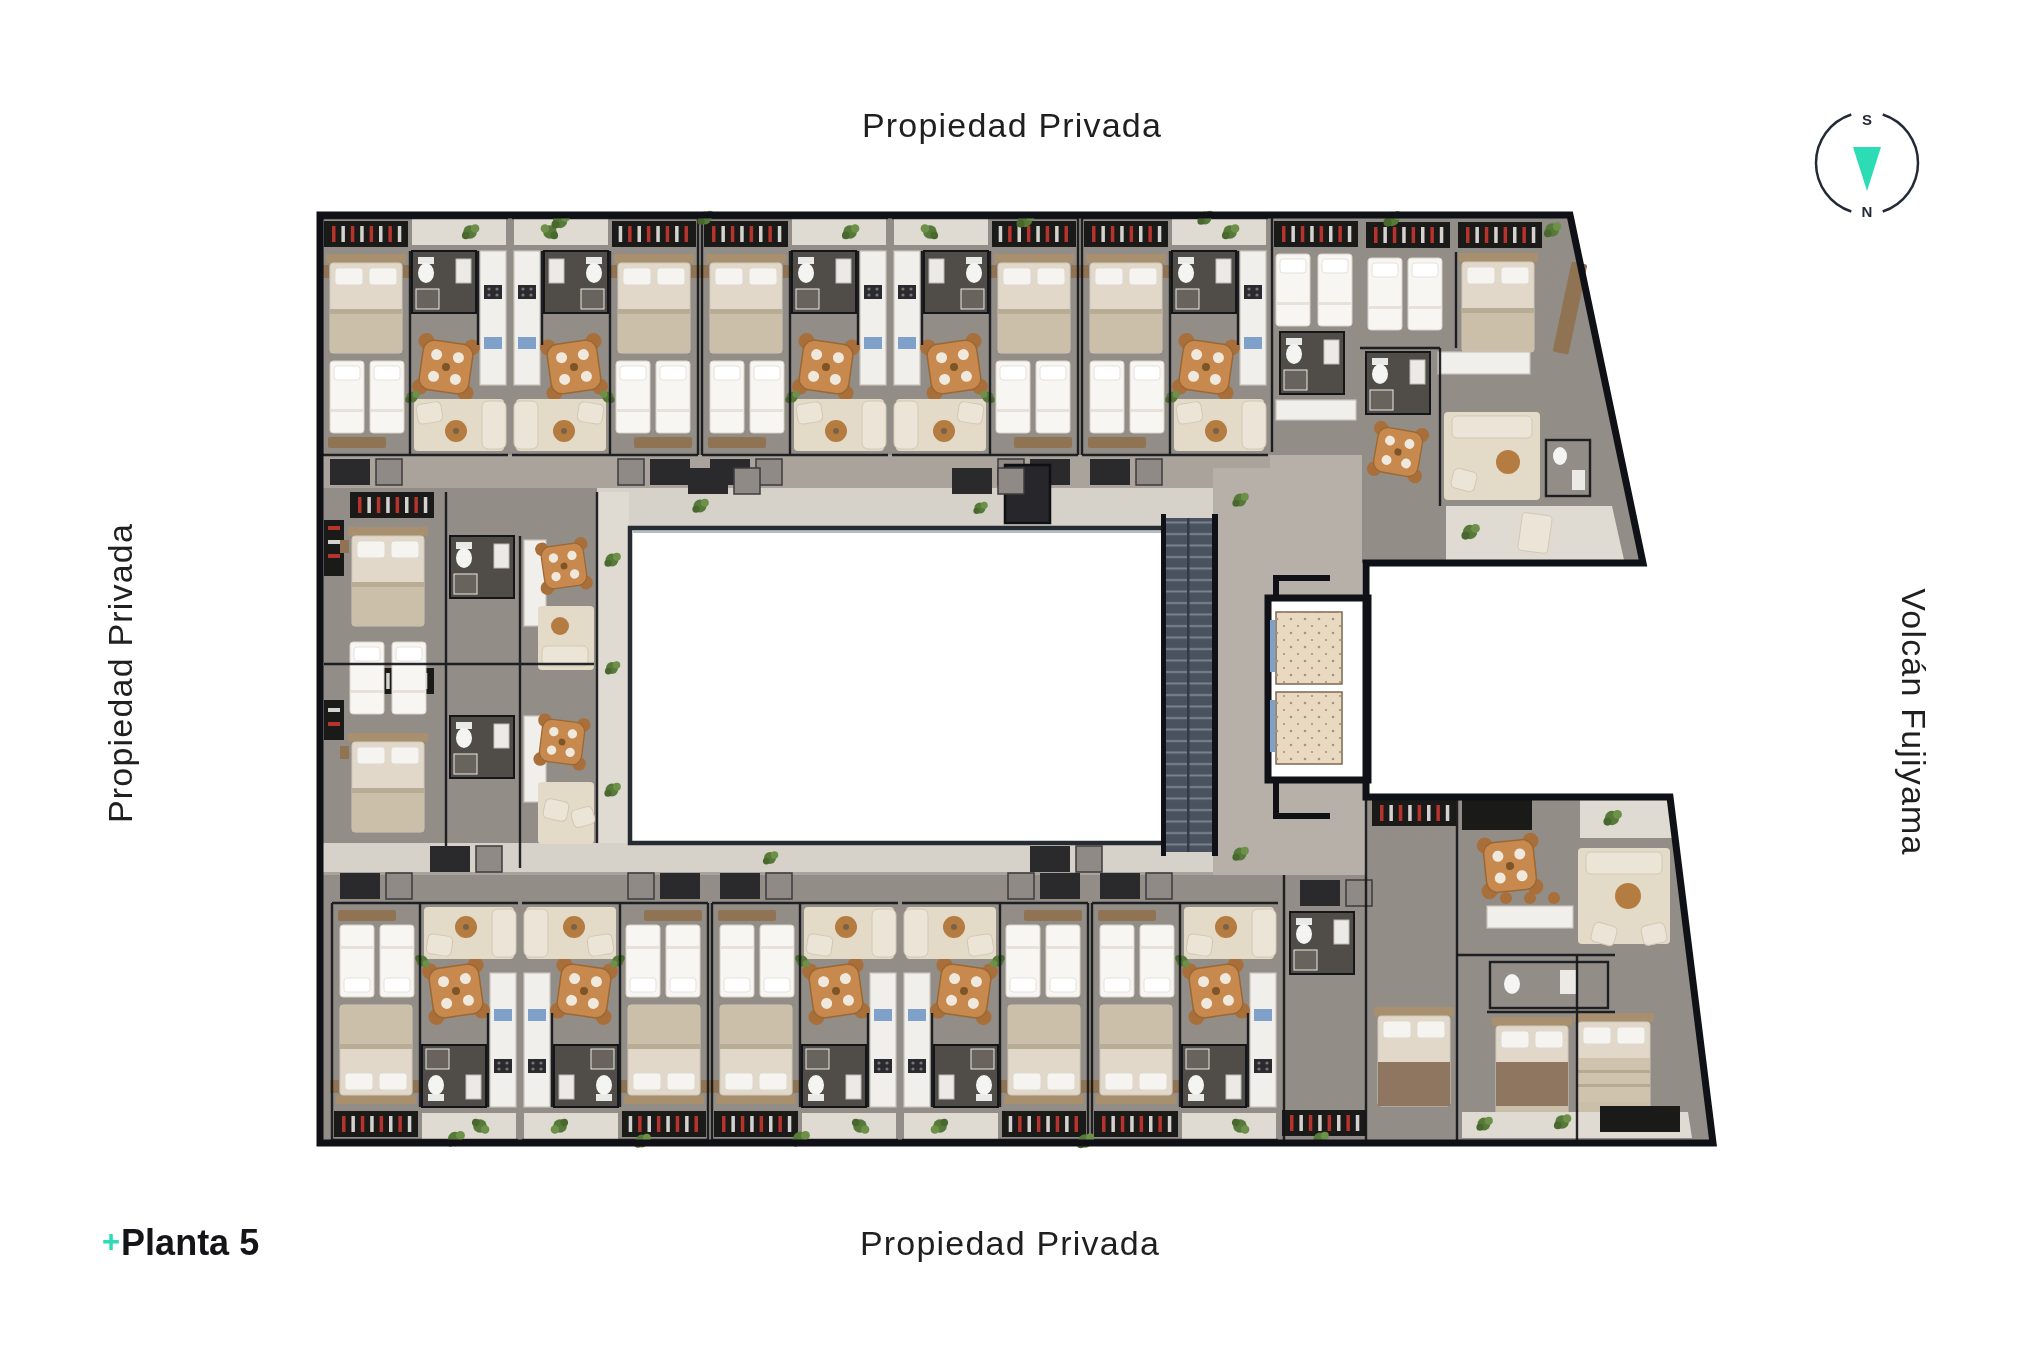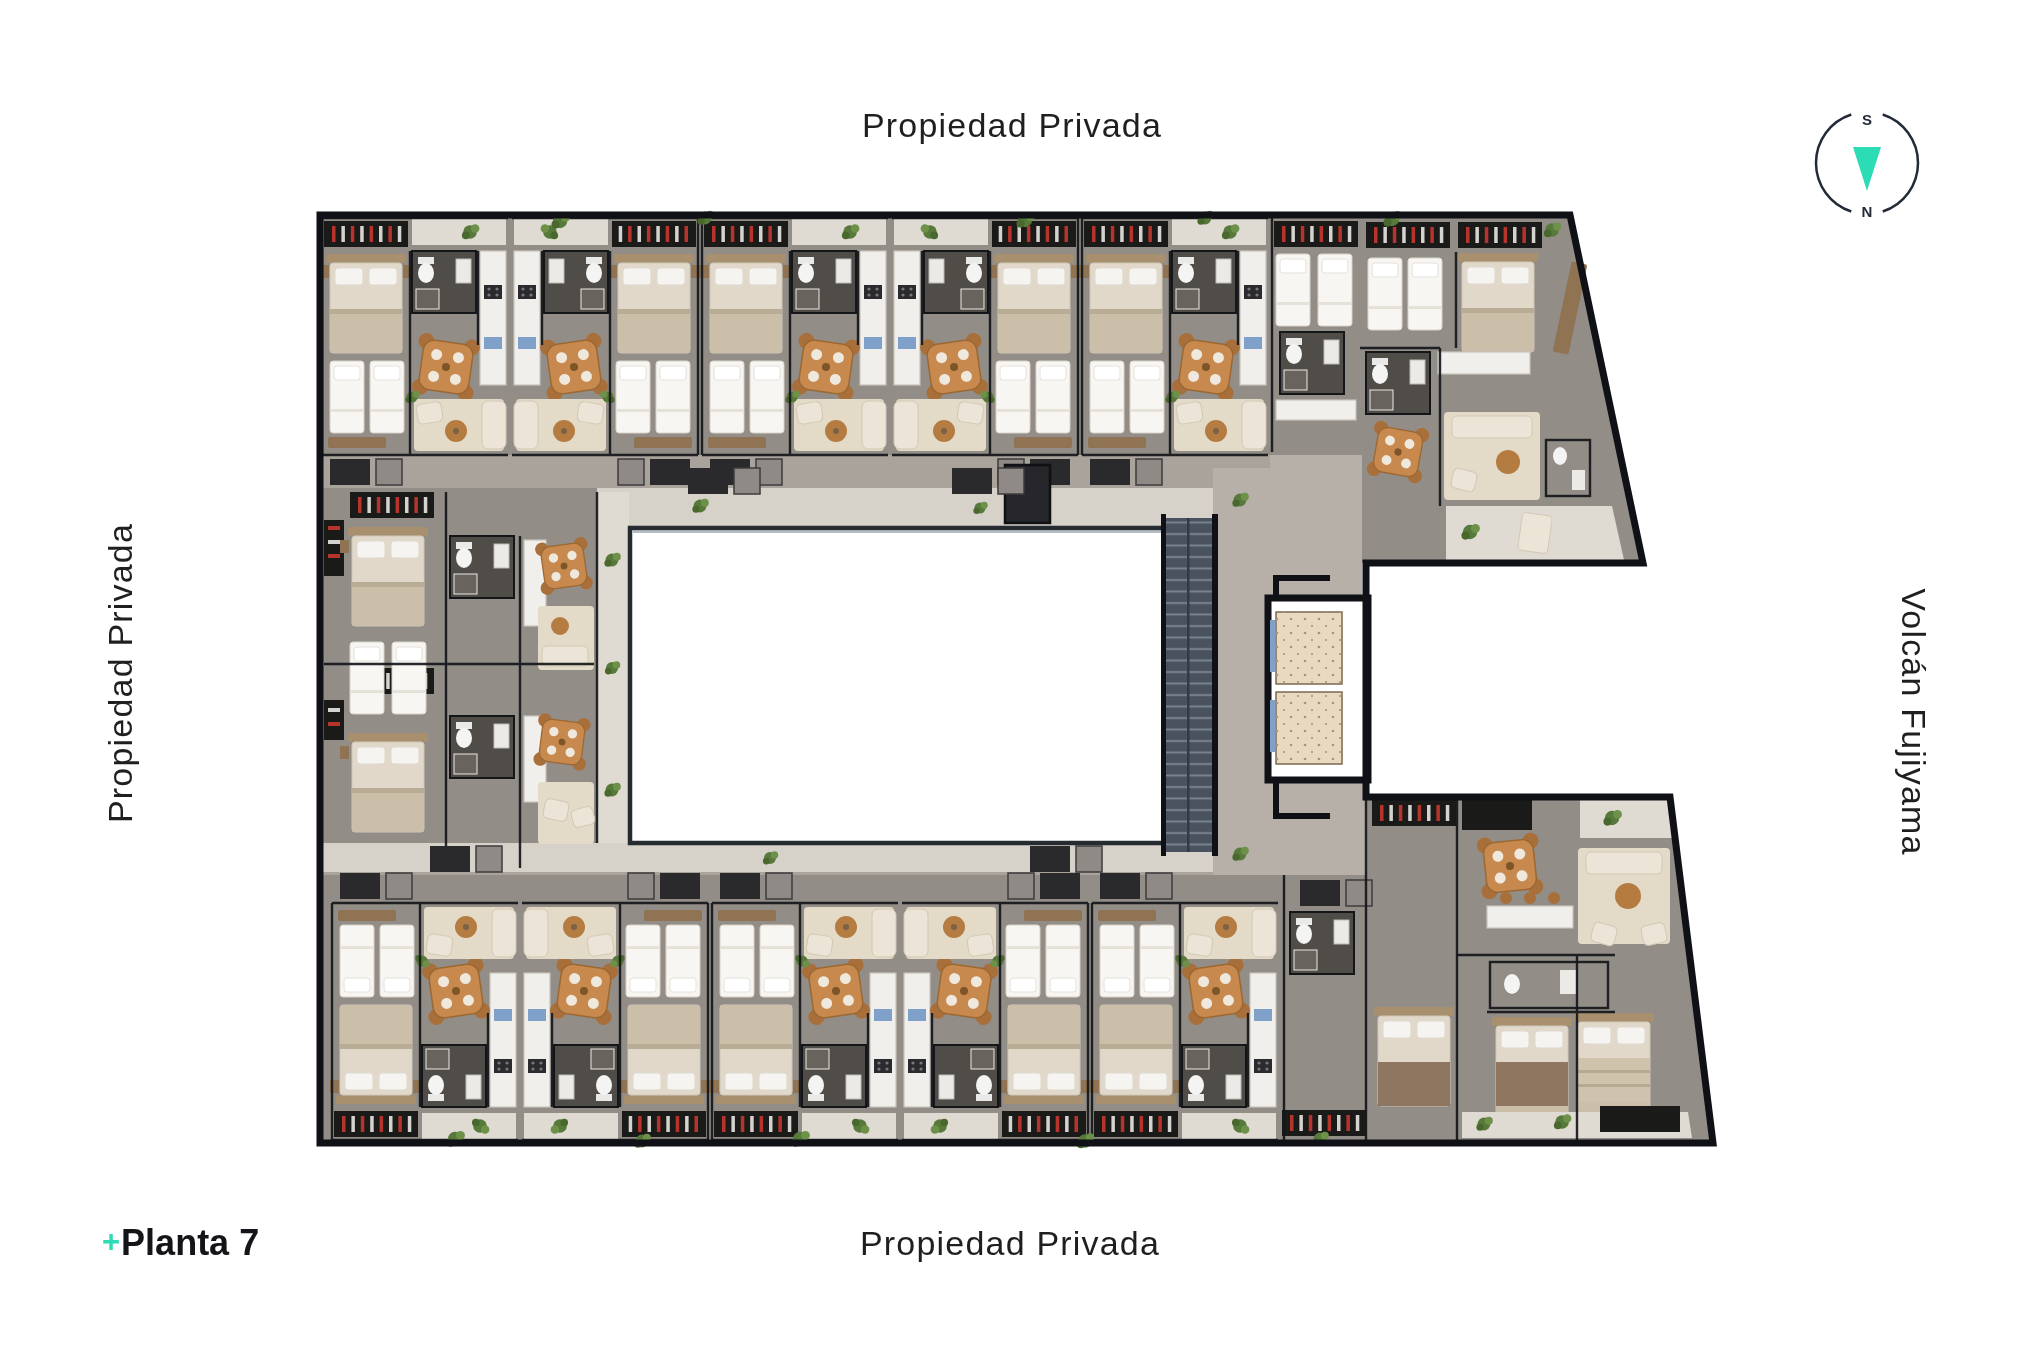--- a/index.html
+++ b/index.html
@@ -336,21 +336,21 @@
 
     <path class="outline" d="M320 215 H1570 L1643 563 H1366 V797 H1670 L1713 1143 H320 Z"></path>
   </svg>
 
   <div class="lbl" style="left:1012px;top:125px;">Propiedad Privada</div>
   <div class="lbl vleft" style="left:120px;top:673px;">Propiedad Privada</div>
   <div class="lbl vright" style="left:1913px;top:722px;">Volcán Fujiyama</div>
   <div class="lbl" style="left:1010px;top:1243px;">Propiedad Privada</div>
 
   <div class="legend">
-    <span class="plus">+</span><span>Planta 7</span>
+    <span class="plus">+</span><span>Planta 5</span>
   </div>
 
   <svg class="compass" width="116" height="122" viewBox="0 0 116 122">
     <circle cx="58" cy="61" r="51" pathLength="360" style="fill:none;stroke:var(--compass-ring);stroke-width:2.5" stroke-dasharray="72 36 144 36 72"></circle>
     <text x="58" y="23" text-anchor="middle">S</text>
     <text x="58" y="115" text-anchor="middle">N</text>
     <polygon points="44,45 72,45 58,89" style="fill:var(--accent-teal)"></polygon>
   </svg>
 
 </div>

